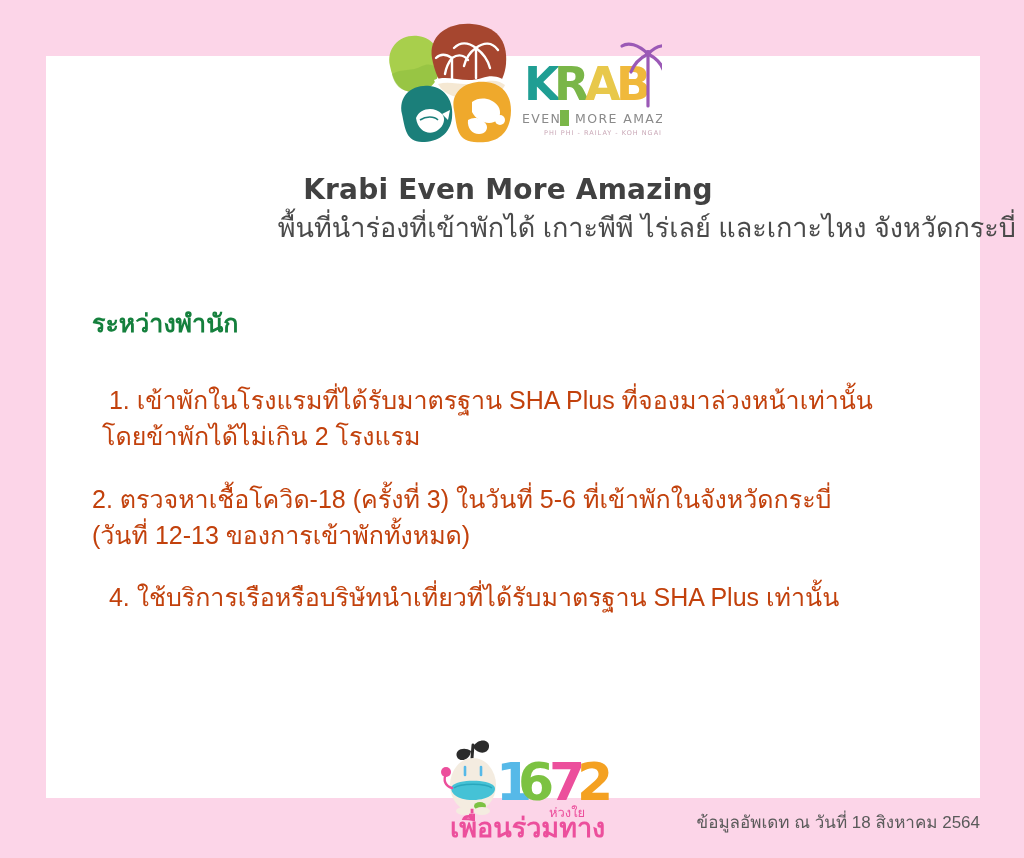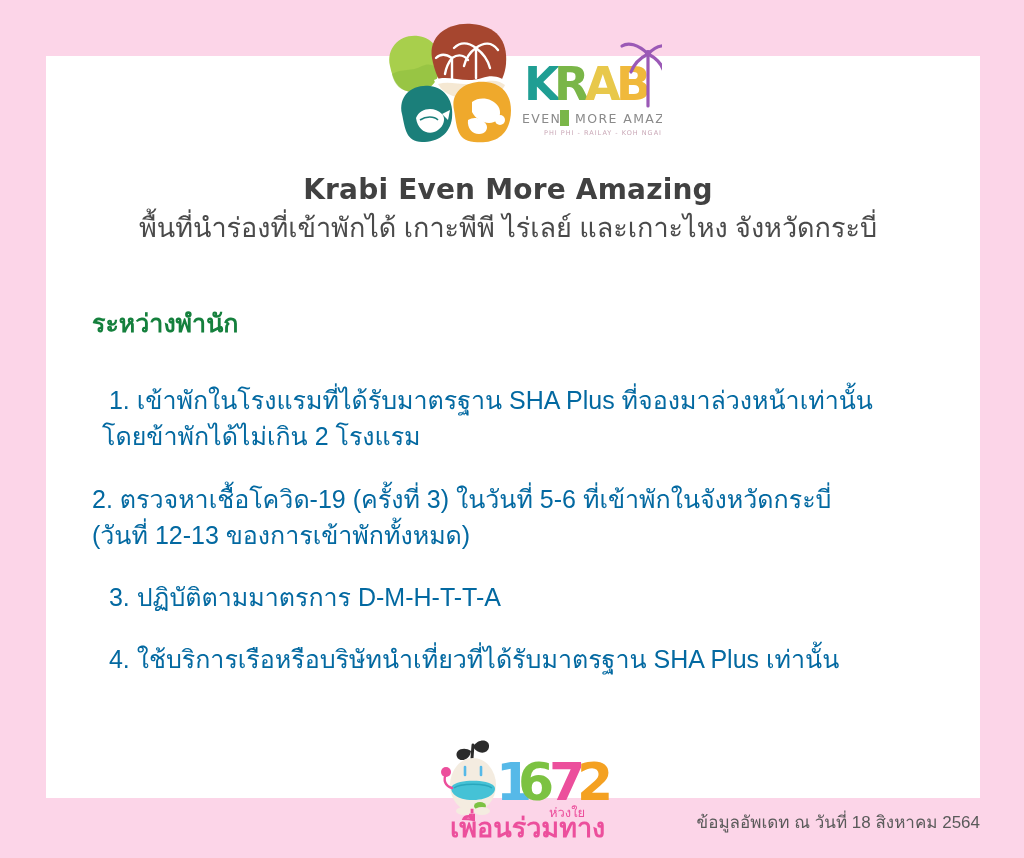--- a/index.html
+++ b/index.html
@@ -40,33 +40,34 @@
   }
   .title-en{
     font-size:28px;font-weight:bold;color:#414141;
     letter-spacing:.2px;line-height:1.25;
     font-family:"DejaVu Sans","Liberation Sans",sans-serif;
   }
   .title-th{
     margin-top:4px;
     font-size:27px;color:#4a4a4a;line-height:1.3;
     font-family:"Liberation Sans","DejaVu Sans",sans-serif;
+    text-align:right;
   }
 
   .section-head{
     position:absolute;left:92px;top:303px;
     font-size:25px;font-weight:bold;color:#15803d;
     font-family:"Liberation Sans","DejaVu Sans",sans-serif;
   }
 
   .list{
     position:absolute;left:92px;top:382px;width:836px;
   }
   .list-item{
-    color:#0369a1;
+    color:#c2410c;
     font-size:25px;
     line-height:1.45;
     margin-bottom:26px;
     font-family:"Liberation Sans","DejaVu Sans",sans-serif;
     white-space:pre-wrap;
   }
   .list-item.indent{ padding-left:10px; }
 
   
   .logo1672{
@@ -156,23 +157,22 @@
   <div class="title-block">
     <div class="title-en">Krabi Even More Amazing</div>
     <div class="title-th">พื้นที่นำร่องที่เข้าพักได้ เกาะพีพี ไร่เลย์ และเกาะไหง จังหวัดกระบี่</div>
   </div>
 
   <div class="section-head">ระหว่างพำนัก</div>
 
   <div class="list">
     <div class="list-item indent"> 1. เข้าพักในโรงแรมที่ได้รับมาตรฐาน SHA Plus ที่จองมาล่วงหน้าเท่านั้น
 โดยข้าพักได้ไม่เกิน 2 โรงแรม</div>
-    <div class="list-item">2. ตรวจหาเชื้อโควิด-19 (ครั้งที่ 3) ในวันที่ 5-6 ที่เข้าพักในจังหวัดกระบี่
+    <div class="list-item">2. ตรวจหาเชื้อโควิด-18 (ครั้งที่ 3) ในวันที่ 5-6 ที่เข้าพักในจังหวัดกระบี่
 (วันที่ 12-13 ของการเข้าพักทั้งหมด)</div>
-    <div class="list-item indent"> 3. ปฏิบัติตามมาตรการ D-M-H-T-T-A</div>
     <div class="list-item indent"> 4. ใช้บริการเรือหรือบริษัทนำเที่ยวที่ได้รับมาตรฐาน SHA Plus เท่านั้น</div>
   </div>
 
   <div class="logo1672">
     <svg viewBox="0 0 172 104" xmlns="http://www.w3.org/2000/svg">
 
       <g stroke="#2b2b2b" stroke-width="3" fill="none" stroke-linecap="round">
         <path d="M32 20 L33 7"></path>
       </g>
       <path d="M33 9 C38 0 50 1 49 9 C48 16 38 17 33 9 Z" fill="#2b2b2b"></path>

